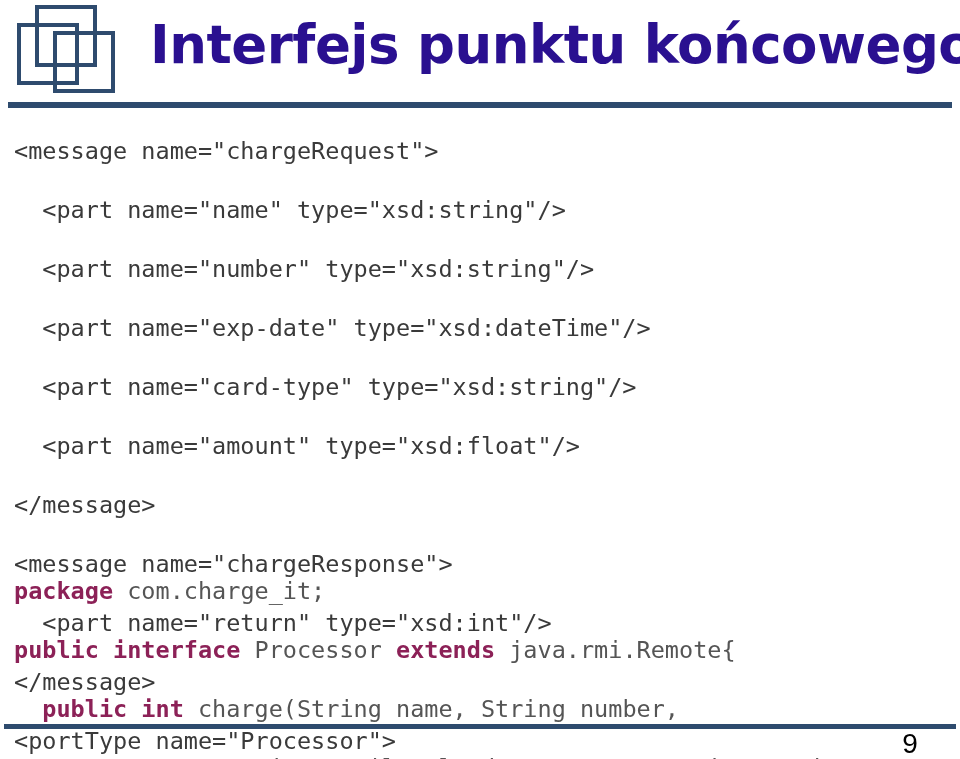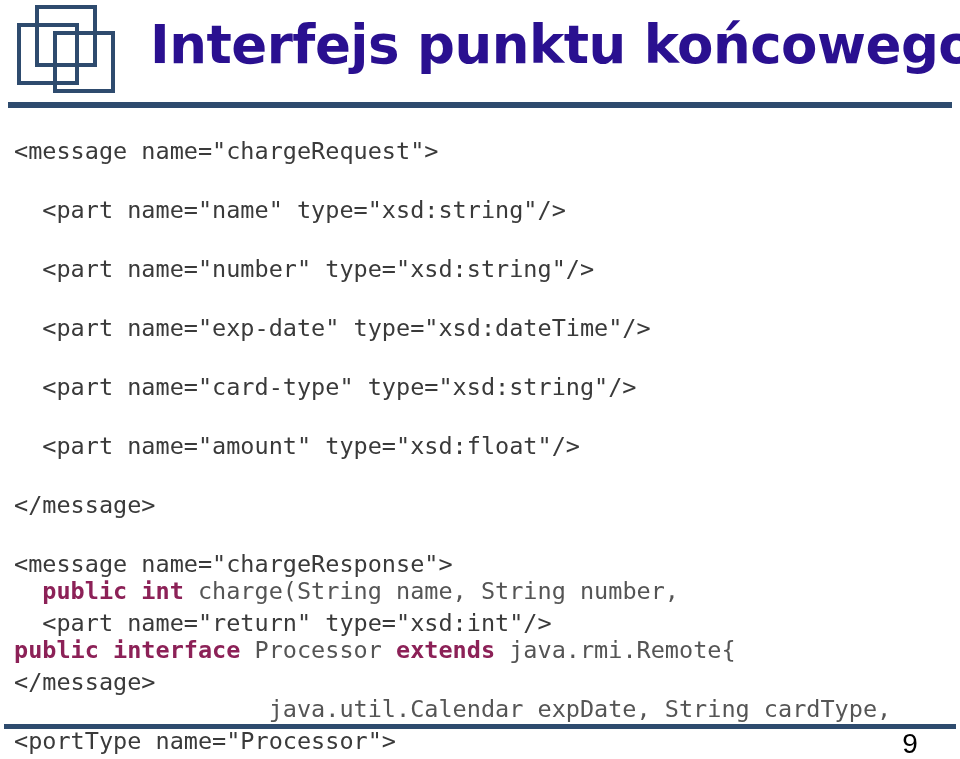--- a/index.html
+++ b/index.html
@@ -143,23 +143,23 @@
 <span class="code-line">  &lt;part name="return" type="xsd:int"/&gt;</span>
 <span class="code-line">&lt;/message&gt;</span>
 <span class="code-line">&lt;portType name="Processor"&gt;</span>
 
 
 
 
 
 </pre>
 
-<pre id="java-code" class="code-block">
+<pre id="java-code" class="code-block"><span class="code-line"><span class="kw">package</span><span> com.charge_it;</span></span>
+<span class="code-line"><span class="kw">public interface</span><span> Processor </span><span class="kw">extends</span><span> java.rmi.Remote{</span></span>
 <span class="code-line"><span>  </span><span class="kw">public int</span><span> charge(String name, String number,</span></span>
-<span class="code-line"><span class="kw">public interface</span><span> Processor </span><span class="kw">extends</span><span> java.rmi.Remote{</span></span>
 <span class="code-line"><span>                  java.util.Calendar expDate, String cardType,</span></span>
 
 
 </pre>
 
 <div id="footer-rule"></div>
 
 <div id="page-number">9</div>
 
 </body></html>

